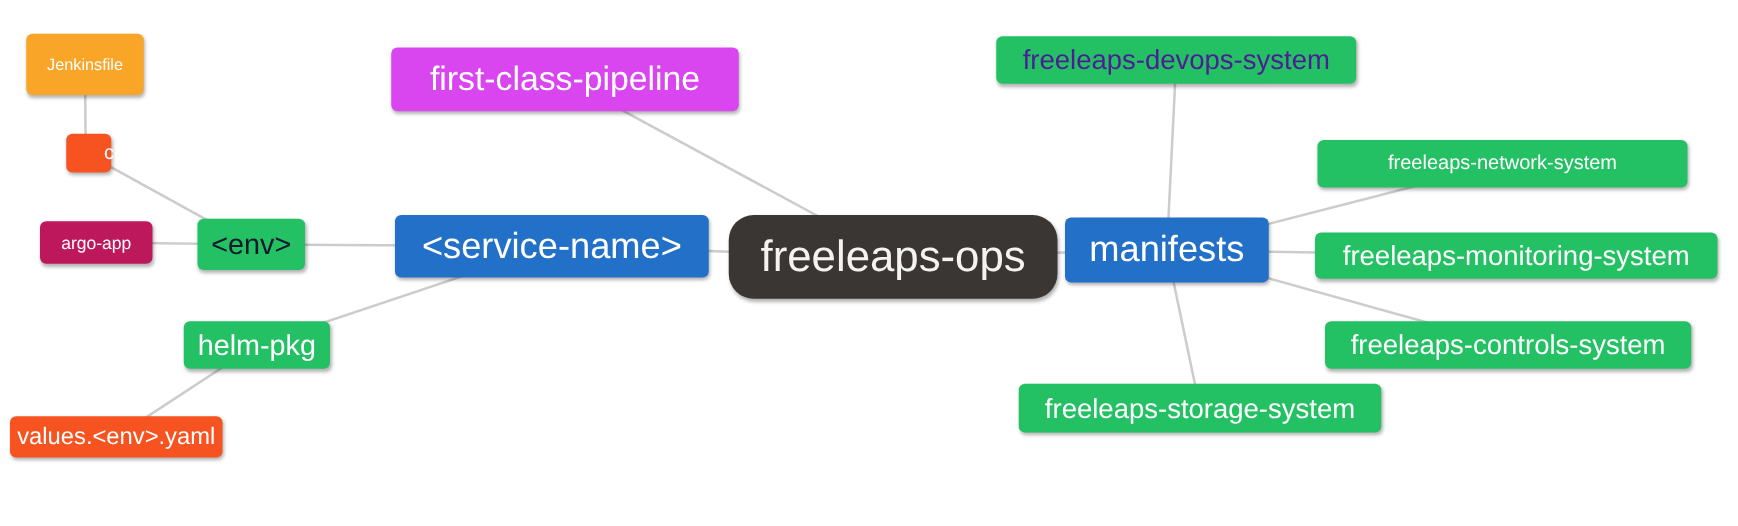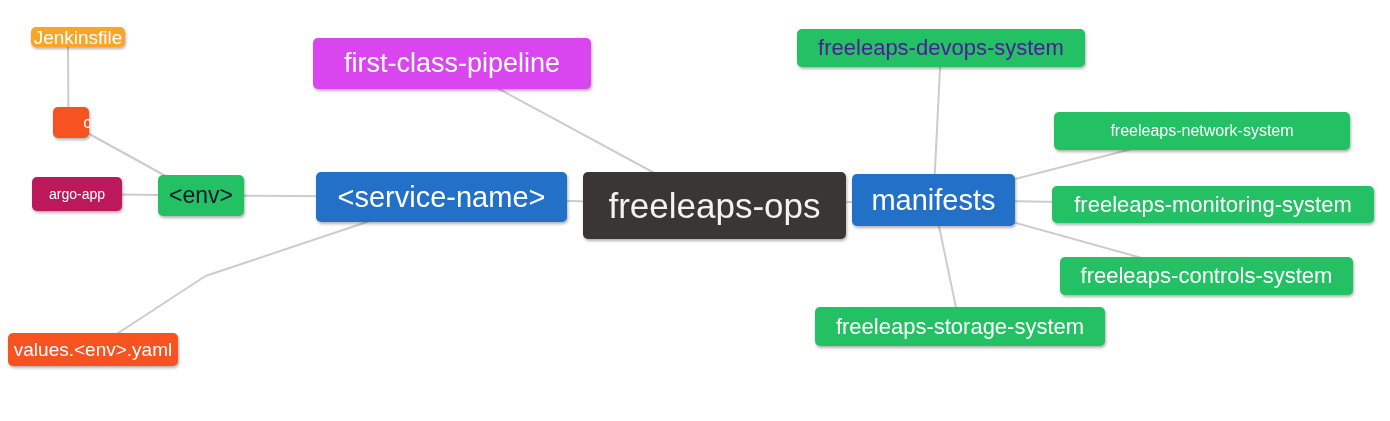--- a/index.html
+++ b/index.html
@@ -52,26 +52,27 @@
       <line x1="452" y1="63.5" x2="714.5" y2="205.5" stroke="#cccccc" stroke-width="2"></line>
       <line x1="441.5" y1="197" x2="714.5" y2="205.5" stroke="#cccccc" stroke-width="2"></line>
       <line x1="714.5" y1="205.5" x2="933.5" y2="200" stroke="#cccccc" stroke-width="2"></line>
       <line x1="933.5" y1="200" x2="941" y2="48" stroke="#cccccc" stroke-width="2"></line>
       <line x1="933.5" y1="200" x2="1202" y2="131" stroke="#cccccc" stroke-width="2"></line>
       <line x1="933.5" y1="200" x2="1213" y2="204.5" stroke="#cccccc" stroke-width="2"></line>
       <line x1="933.5" y1="200" x2="1206.5" y2="276" stroke="#cccccc" stroke-width="2"></line>
       <line x1="933.5" y1="200" x2="960" y2="326.5" stroke="#cccccc" stroke-width="2"></line>
     </svg>
 
-<div class="node" style="left: 583px; top: 172px; width: 263px; height: 67px; background: rgb(58, 54, 51); color: rgb(245, 243, 241); font-size: 35px;">freeleaps-ops</div>
+<div class="node" style="left: 583px; top: 172px; width: 263px; height: 67px; background: rgb(58, 54, 51); color: rgb(245, 243, 241); font-size: 35px; border-radius: 20px;">freeleaps-ops</div>
     <div class="node" style="left: 313px; top: 38px; width: 278px; height: 51px; background: #d946ef; color: rgb(255, 255, 255); font-size: 27px;">first-class-pipeline</div>
     <div class="node" style="left: 316px; top: 172px; width: 251px; height: 50px; background: rgb(34, 112, 200); color: rgb(255, 255, 255); font-size: 29px;">&lt;service-name&gt;</div>
     <div class="node" style="left: 852px; top: 174px; width: 163px; height: 52px; background: rgb(34, 112, 200); color: rgb(255, 255, 255); font-size: 29px;">manifests</div>
     <div class="node" style="left: 158px; top: 175px; width: 86px; height: 41px; background: rgb(36, 193, 100); color: #0f172a; font-size: 23px;">&lt;env&gt;</div>
-    <div class="node" style="left: 31px; top: 27px; width: 94px; height: 20px; background: rgb(249, 165, 39); color: rgb(255, 255, 255); font-size: 19px;">Jenkinsfile</div>
+    <div class="node" style="left: 147px; top: 257px; width: 117px; height: 38px; background: rgb(36, 193, 100); color: rgb(255, 255, 255); font-size: 23px;">helm-pkg</div>
+    <div class="node" style="left: 21px; top: 27px; width: 94px; height: 49px; background: rgb(249, 165, 39); color: rgb(255, 255, 255); font-size: 13px;">Jenkinsfile</div>
     <div class="node" style="left: 53px; top: 107px; width: 31px; height: 31px; background: rgb(247, 83, 33); color: rgb(255, 255, 255); font-size: 16px; padding-left: 36px;">ci</div>
     <div class="node" style="left: 32px; top: 177px; width: 90px; height: 34px; background: #be185d; color: rgb(255, 255, 255); font-size: 14px;">argo-app</div>
     <div class="node" style="left: 8px; top: 333px; width: 170px; height: 33px; background: rgb(247, 83, 33); color: rgb(255, 255, 255); font-size: 19px;">values.&lt;env&gt;.yaml</div>
     <div class="node" style="left: 797px; top: 29px; width: 288px; height: 38px; background: rgb(36, 193, 100); color: #4c1d95; font-size: 22px;">freeleaps-devops-system</div>
     <div class="node" style="left: 1054px; top: 112px; width: 296px; height: 38px; background: rgb(36, 193, 100); color: rgb(255, 255, 255); font-size: 16px;">freeleaps-network-system</div>
     <div class="node" style="left: 1052px; top: 186px; width: 322px; height: 37px; background: rgb(36, 193, 100); color: rgb(255, 255, 255); font-size: 22px;">freeleaps-monitoring-system</div>
     <div class="node" style="left: 1060px; top: 257px; width: 293px; height: 38px; background: rgb(36, 193, 100); color: rgb(255, 255, 255); font-size: 22px;">freeleaps-controls-system</div>
     <div class="node" style="left: 815px; top: 307px; width: 290px; height: 39px; background: rgb(36, 193, 100); color: rgb(255, 255, 255); font-size: 22px;">freeleaps-storage-system</div>
   </div>
 

